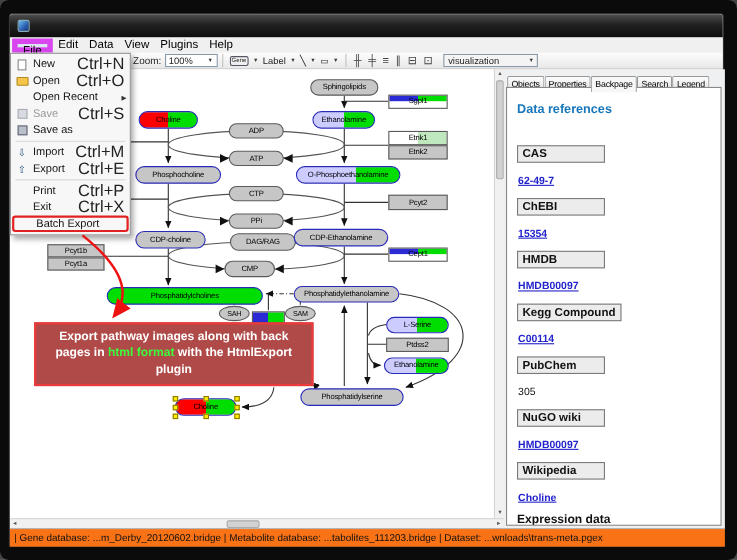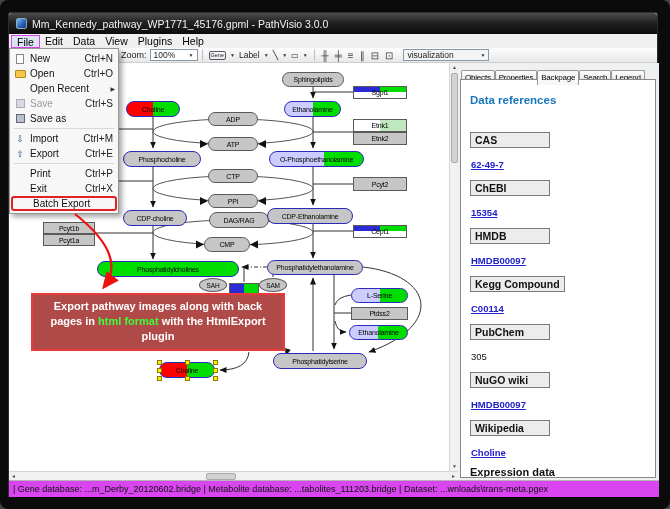--- a/index.html
+++ b/index.html
@@ -7,21 +7,21 @@
   .page { position:relative; width:670px; height:509px; background:#0b0b0b; border-radius:8px; overflow:hidden; }
   .window { position:absolute; left:8px; top:12px; width:650px; height:485px; background:#f0f0f0; border:1px solid #2e2e2e; border-radius:3px 3px 0 0; }
 
   
   .titlebar { position:absolute; left:0; top:0; width:100%; height:21px; background:linear-gradient(#4d4d4d,#222 45%,#0c0c0c); color:#f2f2f2; display:flex; align-items:center; gap:5px; padding-left:7px; font-size:10.5px; border-radius:3px 3px 0 0; }
   .appicon { width:11px; height:11px; border-radius:2px; background:linear-gradient(135deg,#6cc1f0,#2a5db0 60%,#173a75); border:1px solid #8ab; }
 
   
   .menubar { position:absolute; left:0; top:21px; width:100%; height:14px; background:#f0f0f0; display:flex; align-items:center; font-size:10.5px; padding-left:2px; }
   .mb-item { padding:0 5px; height:13px; line-height:13px; }
-  .mb-item.active { border:1px solid #d946ef; background:#dce6f2; }
+  .mb-item.active { border:5px solid #d946ef; background:#dce6f2; }
 
   
   .toolbar { position:absolute; left:0; top:35px; width:100%; height:15px; background:linear-gradient(#fdfdfd,#e8e8e8); border-bottom:1px solid #cdcdcd; display:flex; align-items:center; font-size:9px; padding-left:112px; color:#222; }
   .tb-label { margin-right:3px; font-size:9px; }
   .combo { background:#fff; border:1px solid #8a99a8; height:12px; display:inline-flex; align-items:center; justify-content:space-between; font-size:8.5px; padding:0 3px; }
   .zoom-combo { width:48px; }
   .viz-combo { width:86px; margin-left:7px; background:#f4f4f4; }
   .dd { font-size:5px; color:#333; margin-left:2px; }
   .tb-sep { width:1px; height:12px; background:#c2c2c2; margin:0 4px; }
   .tb-btn { background:none; border:none; display:inline-flex; align-items:center; gap:2px; font-size:8.5px; padding:0 2px; color:#222; }
@@ -69,49 +69,48 @@
   .panel { position:absolute; left:2px; top:16px; right:3px; bottom:2px; background:#fff; border:1px solid #888; overflow:hidden; padding:14px 8px 0 9px; }
   .xref-heading { color:#1777bb; font-weight:bold; font-size:11.5px; margin-bottom:24px; }
   .xref-section { margin-bottom:13px; }
   .sec-head { display:inline-block; min-width:80px; background:#ececec; border:1px solid #7a7a7a; font-weight:bold; font-size:10.5px; padding:1px 4px; color:#111; }
   .sec-val { margin:6px 0 0 1px; height:11px; }
   .xlink { color:#2222cc; font-weight:bold; font-size:9.5px; text-decoration:underline; cursor:pointer; }
   .xplain { color:#111; font-size:9.5px; }
   .expr-heading { font-weight:bold; font-size:11px; color:#111; margin-top:2px; }
 
   
-  .statusbar { position:absolute; left:0; top:467px; width:650px; height:17px; background:#d946ef; border-top:1px solid #b5b5b5; font-size:9px; color:#111; display:flex; align-items:center; padding-left:4px; white-space:nowrap; overflow:hidden; }
+  .statusbar { position:absolute; left:0; top:467px; width:650px; height:17px; background:#f97316; border-top:1px solid #b5b5b5; font-size:9px; color:#111; display:flex; align-items:center; padding-left:4px; white-space:nowrap; overflow:hidden; }
 
   
   .filemenu { position:absolute; left:0; top:35px; width:110px; background:#f7f7f7; border:1px solid #979797; box-shadow:3px 3px 5px rgba(0,0,0,.35); padding:2px 0; z-index:50; }
   .fm-item { display:flex; align-items:center; height:15px; font-size:10px; padding:0 3px; color:#111; }
   .fm-item.disabled { color:#9a9a9a; }
   .fm-item.highlighted { border:2px solid #e22222; border-radius:3px; margin:0 1px; }
   .fm-icon { width:14px; display:inline-flex; justify-content:center; align-items:center; margin-right:3px; font-size:9px; color:#345a88; }
   .fm-label { flex:1; }
-  .fm-short { font-size:10px; color:#222; margin-right:2px; }
+  .fm-short { font-size:15px; color:#222; margin-right:2px; }
   .fm-sub { font-size:6px; color:#333; }
   .fm-sep { height:1px; background:#d8d8d8; margin:2px 4px; }
   .ic { display:inline-block; }
   .ic.new-file-icon { width:8px; height:10px; background:#fff; border:1px solid #888; }
   .ic.open-folder-icon { width:11px; height:8px; background:#f6c64a; border:1px solid #b08a1e; border-radius:1px; }
   .ic.save-icon, .ic.save-as-icon { width:9px; height:9px; background:#b8c0cc; border:1px solid #667; }
   .fm-item.disabled .ic.save-icon { opacity:.5; }
 
   .redarrow { position:absolute; inset:0; pointer-events:none; z-index:70; }
 </style>
 </head>
 <body>
 
 <div class="page">
   <div class="window">
 
     <div class="titlebar">
       <span class="appicon"></span>
-      <span>Mm_Kennedy_pathway_WP1771_45176.gpml - PathVisio 3.0.0</span>
     </div>
 
     <div class="menubar" id="menubar">
         <span class="mb-item active">File</span>
         <span class="mb-item">Edit</span>
         <span class="mb-item">Data</span>
         <span class="mb-item">View</span>
         <span class="mb-item">Plugins</span>
         <span class="mb-item">Help</span>
       </div>

